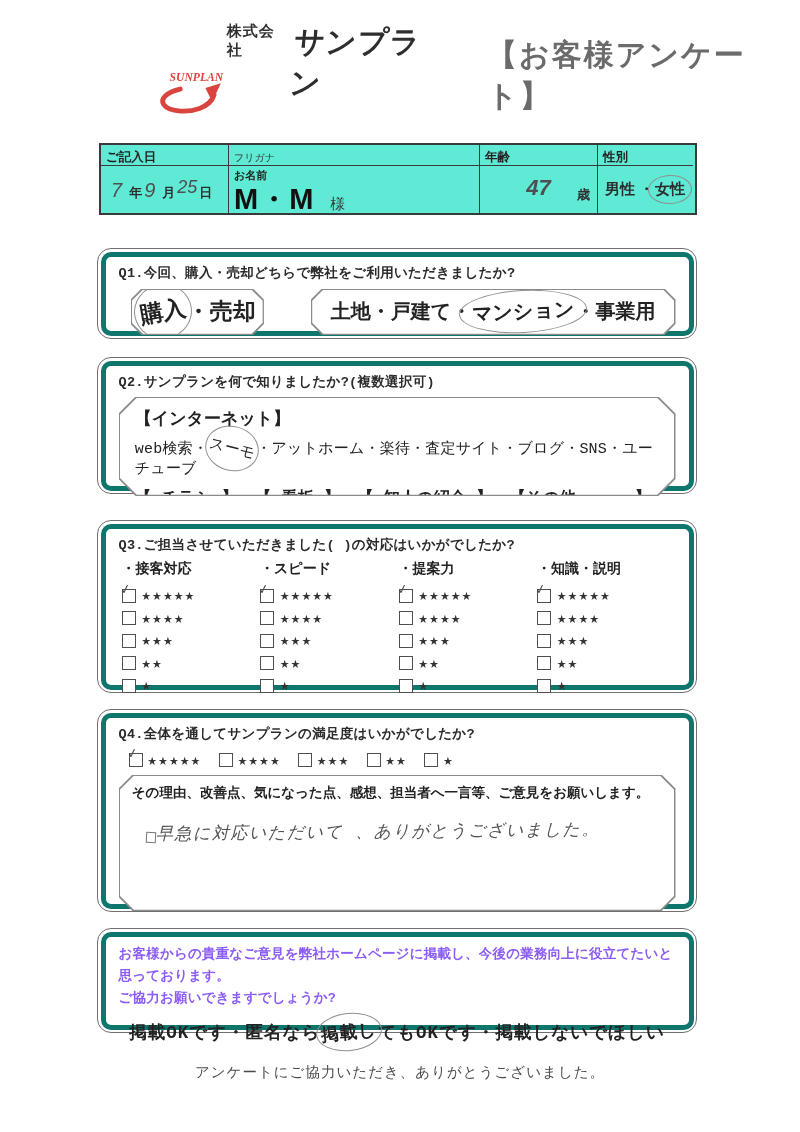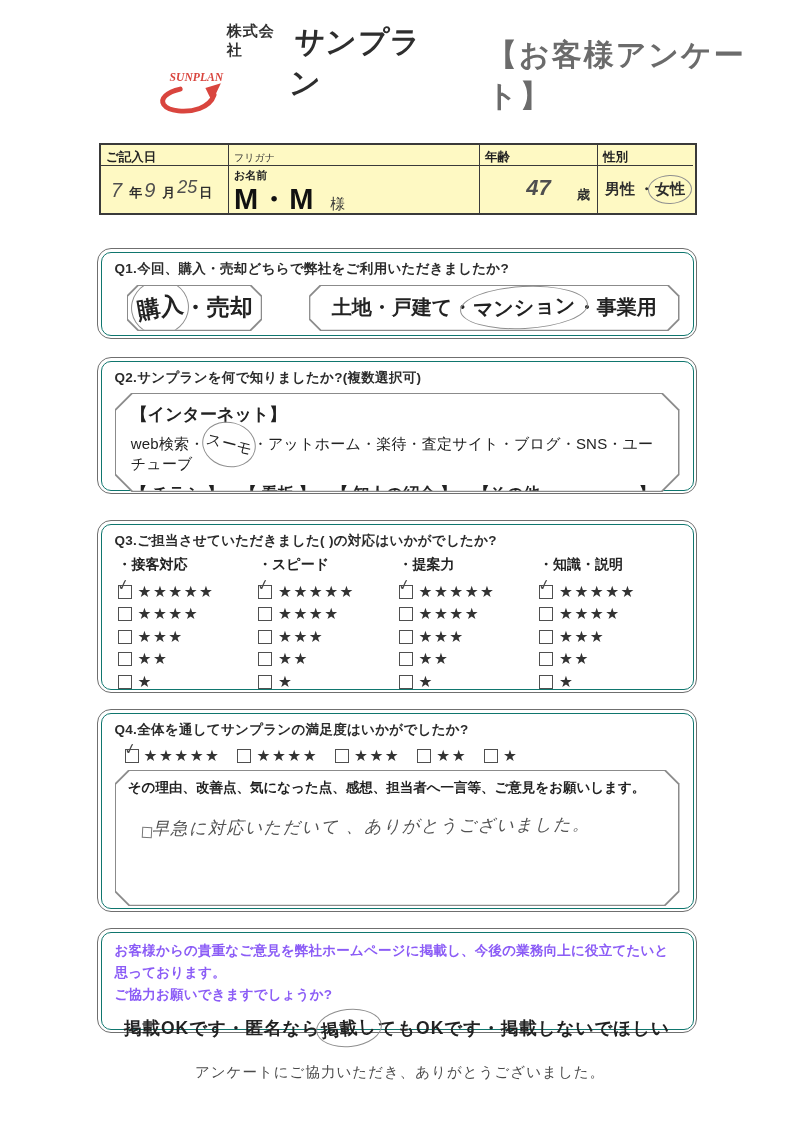--- a/index.html
+++ b/index.html
@@ -15,21 +15,21 @@
   .company { display:flex; align-items:flex-start; margin-left:2px; margin-bottom:14px; }
   .company-prefix { font-size:15px; font-weight:bold; color:#333; letter-spacing:1px; }
   .company-name { font-size:30px; font-weight:bold; color:#2e2e2e; transform:skewX(-6deg); margin-left:3px; letter-spacing:1px; }
   .page-title { font-size:30px; font-weight:bold; color:#6b6b6b; margin-left:42px; margin-bottom:1px; letter-spacing:2px; }
 
   
   .info-table {
     position:absolute; left:99px; top:143px; width:598px;
     border:2px solid #3a3a3a; box-sizing:border-box;
     display:grid; grid-template-columns:128px 251px 118px 95px; grid-template-rows:21px 47px;
-    background:#fef9c3;
+    background:#5eead4;
   }
   .cell { border-right:1.5px solid #3a3a3a; border-bottom:1.5px solid #3a3a3a; box-sizing:border-box; padding:2px 5px; position:relative; }
   .cell.lastcol { border-right:none; }
   .cell.lastrow { border-bottom:none; }
   .hlabel { font-size:12.5px; font-weight:600; color:#222; }
   .hlabel-small { font-size:10px; font-weight:normal; color:#333; }
   .hw { color:#4f4f4f; font-style:italic; }
   .date-cell { display:flex; align-items:baseline; padding-top:13px; padding-left:10px; font-size:13px; }
   .d-num { font-size:20px; }
   .d-num-s { font-size:18px; position:relative; top:-4px; }
@@ -46,21 +46,21 @@
   
   .circ { display:inline-block; border:1.3px solid #8f8f8f; border-radius:50%; }
   .circ-female  { padding:4px 6px;  margin:-4px -6px;  transform:rotate(-2deg); }
   .circ-kounyu  { padding:11px 5px; margin:-11px -5px; transform:rotate(-10deg); }
   .circ-mansion { padding:7px 12px; margin:-7px -12px; transform:rotate(-3deg); }
   .circ-sumo    { padding:12px 3px; margin:-12px -3px; transform:rotate(14deg); }
   .circ-keisai  { padding:6px 4px;  margin:-6px -4px;  transform:rotate(-6deg); }
 
   
   .qbox { position:absolute; left:97px; width:600px; border:1.6px solid #6f6f6f; border-radius:14px; padding:2.5px; box-sizing:border-box; background:#fff; }
-  .qinner { border:1px solid #0f766e; border-radius:10px; width:100%; height:100%; box-sizing:border-box; padding:7px 13px; }
+  .qinner { border:5px solid #0f766e; border-radius:10px; width:100%; height:100%; box-sizing:border-box; padding:7px 13px;font-family:Liberation Mono, monospace; }
   .qtitle { font-size:13.5px; font-weight:bold; color:#2b2b2b; letter-spacing:0.3px; }
 
   
   .cham { --c:12px; background:#8b8b8b; padding:1.3px;
     clip-path:polygon(var(--c) 0, calc(100% - var(--c)) 0, 100% var(--c), 100% calc(100% - var(--c)), calc(100% - var(--c)) 100%, var(--c) 100%, 0 calc(100% - var(--c)), 0 var(--c)); }
   .cham-in { background:#fff; width:100%; height:100%; box-sizing:border-box;
     clip-path:polygon(var(--c) 0, calc(100% - var(--c)) 0, 100% var(--c), 100% calc(100% - var(--c)), calc(100% - var(--c)) 100%, var(--c) 100%, 0 calc(100% - var(--c)), 0 var(--c)); }
 
   
   #q1 { top:248px; height:91px; }

